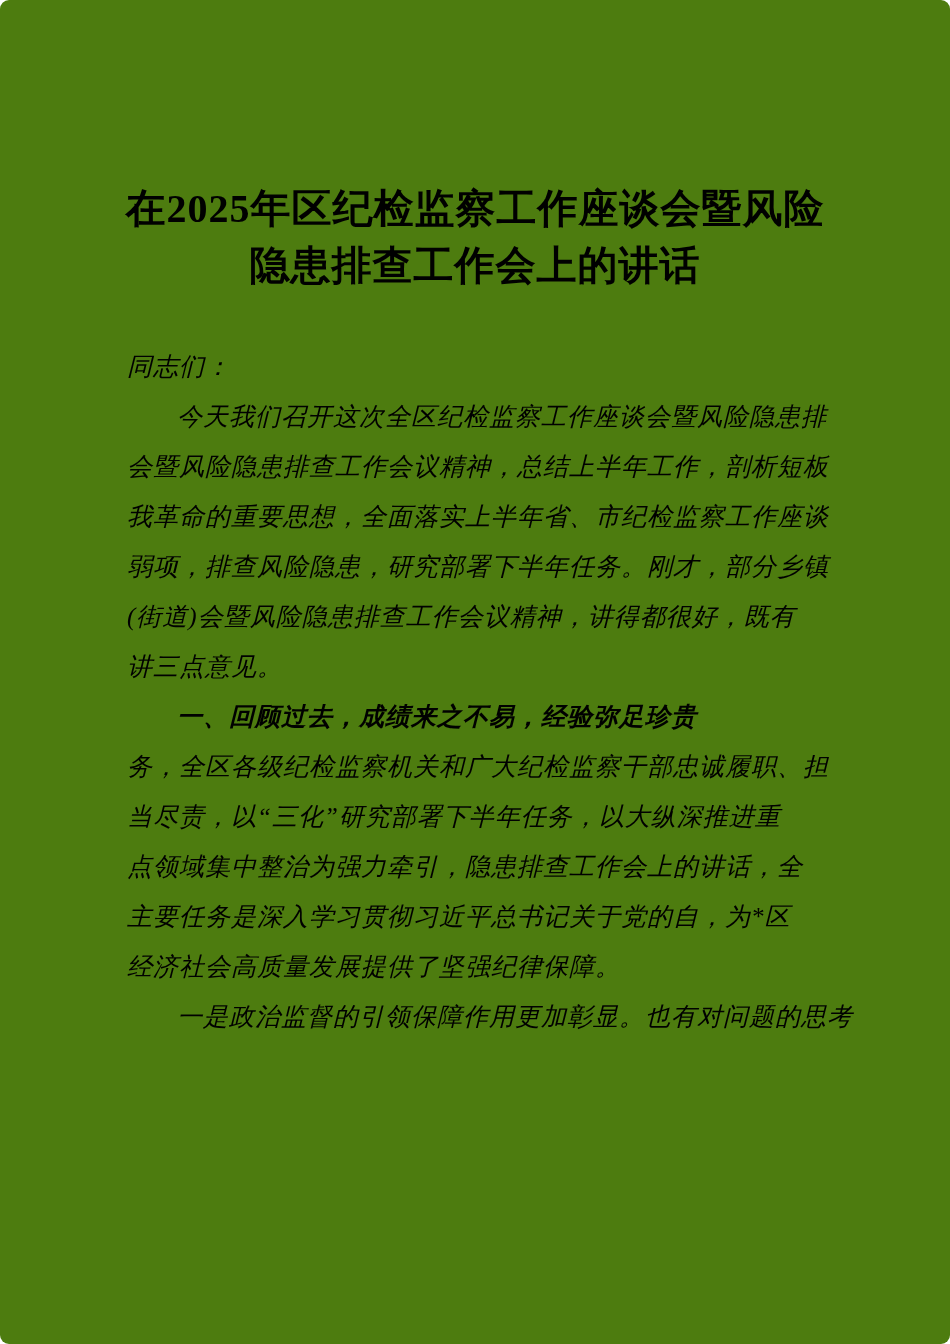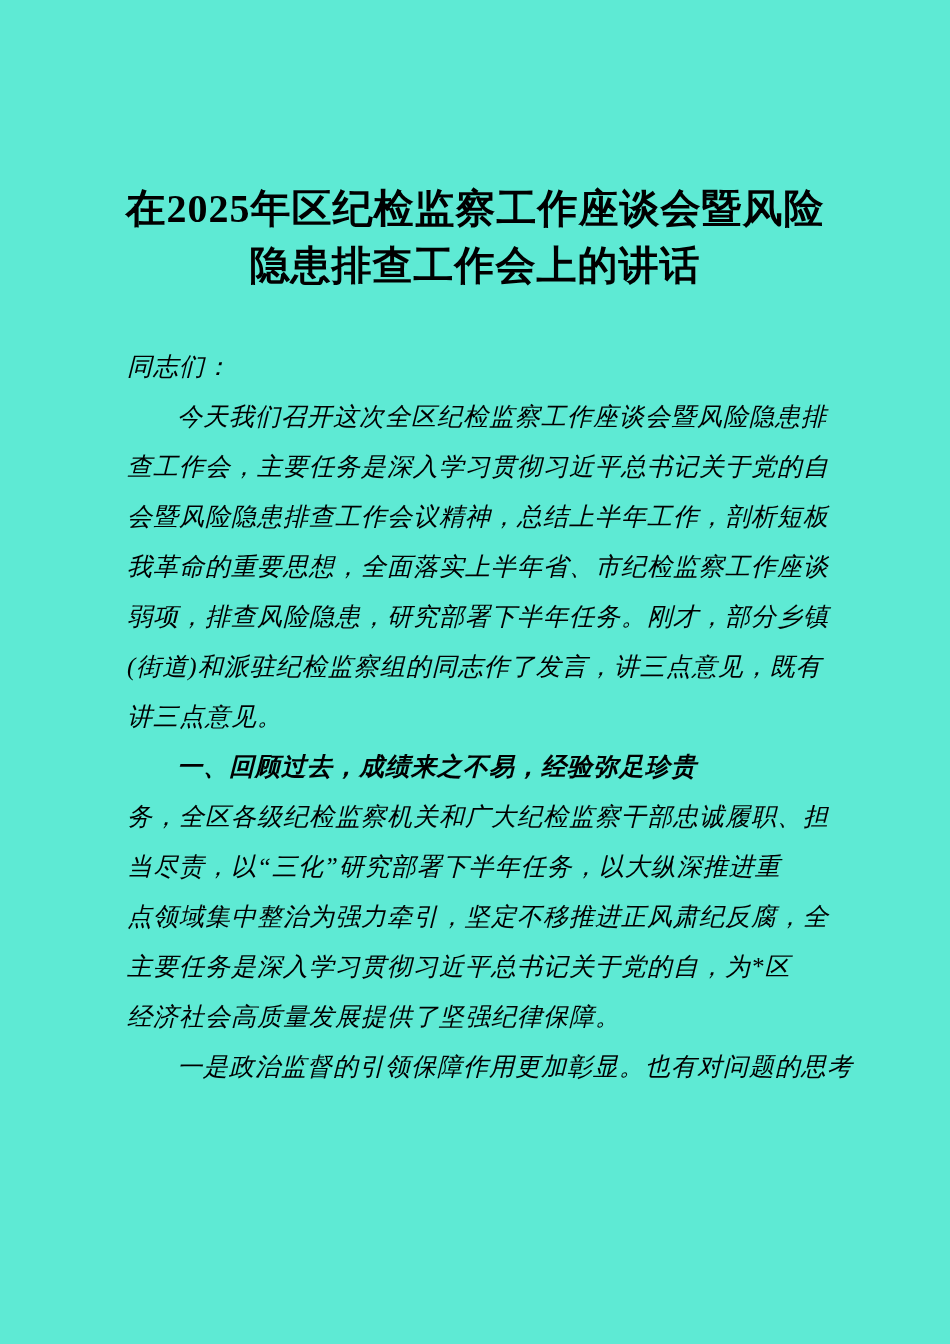--- a/index.html
+++ b/index.html
@@ -11,21 +11,22 @@
     width: 950px;
     height: 1344px;
     color: #000000;
     font-family: "Liberation Serif", serif;
   }
   .page {
     position: relative;
     width: 950px;
     height: 1344px;
     overflow: hidden;
-    background: #5eead4;
+    background: #4d7c0f;
+    border-radius: 9px;
   }
   .doc-title {
     margin-top: 180px;
     text-align: center;
     font-weight: bold;
     font-size: 40px;
     line-height: 57px;
     letter-spacing: 1px;
   }
   .title-line {
@@ -59,34 +60,33 @@
   <div class="doc-title">
     <div class="title-line">在2025年区纪检监察工作座谈会暨风险</div>
     <div class="title-line">隐患排查工作会上的讲话</div>
   </div>
   <div class="content" id="content">
       <div class="paragraph salutation">
         <div class="line">同志们：</div>
       </div>
       <div class="paragraph body">
         <div class="line indent">今天我们召开这次全区纪检监察工作座谈会暨风险隐患排</div>
-        <div class="line">查工作会，主要任务是深入学习贯彻习近平总书记关于党的自</div>
         <div class="line">会暨风险隐患排查工作会议精神，总结上半年工作，剖析短板</div>
         <div class="line">我革命的重要思想，全面落实上半年省、市纪检监察工作座谈</div>
         <div class="line">弱项，排查风险隐患，研究部署下半年任务。刚才，部分乡镇</div>
-        <div class="line">(街道)和派驻纪检监察组的同志作了发言，讲三点意见，既有</div>
+        <div class="line">(街道)会暨风险隐患排查工作会议精神，讲得都很好，既有</div>
         <div class="line">讲三点意见。</div>
       </div>
       <div class="paragraph heading">
         <div class="line indent">一、回顾过去，成绩来之不易，经验弥足珍贵</div>
       </div>
       <div class="paragraph body">
         <div class="line">务，全区各级纪检监察机关和广大纪检监察干部忠诚履职、担</div>
         <div class="line">当尽责，以“三化”研究部署下半年任务，以大纵深推进重</div>
-        <div class="line">点领域集中整治为强力牵引，坚定不移推进正风肃纪反腐，全</div>
+        <div class="line">点领域集中整治为强力牵引，隐患排查工作会上的讲话，全</div>
         <div class="line">主要任务是深入学习贯彻习近平总书记关于党的自，为*区</div>
         <div class="line">经济社会高质量发展提供了坚强纪律保障。</div>
       </div>
       <div class="paragraph body">
         <div class="line indent">一是政治监督的引领保障作用更加彰显。也有对问题的思考</div>
       </div>
     </div>
 </div>
 
 </body></html>

